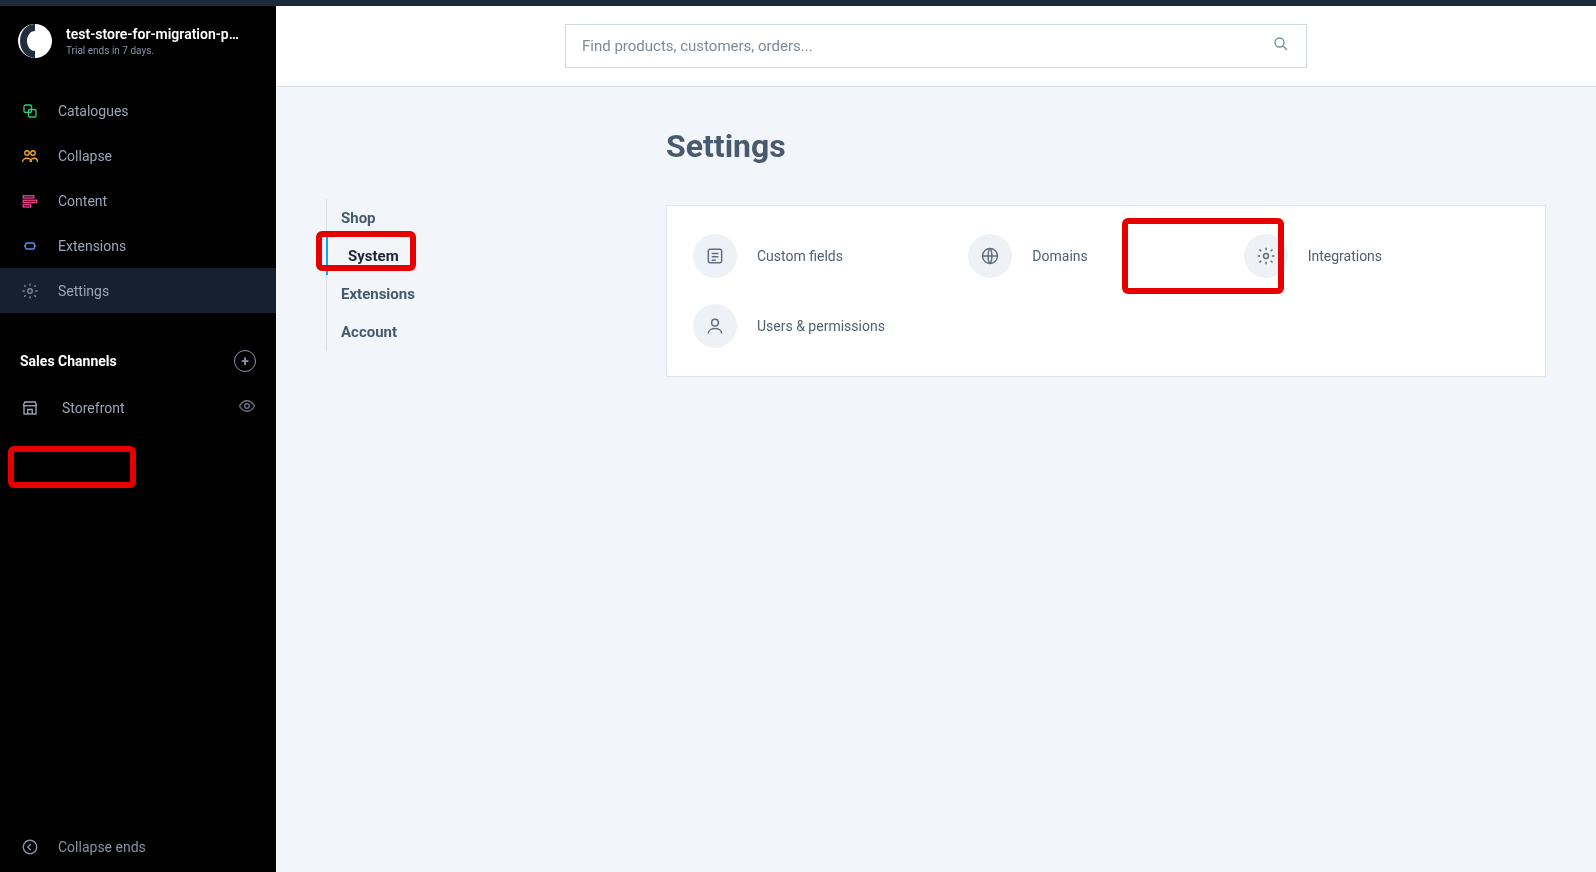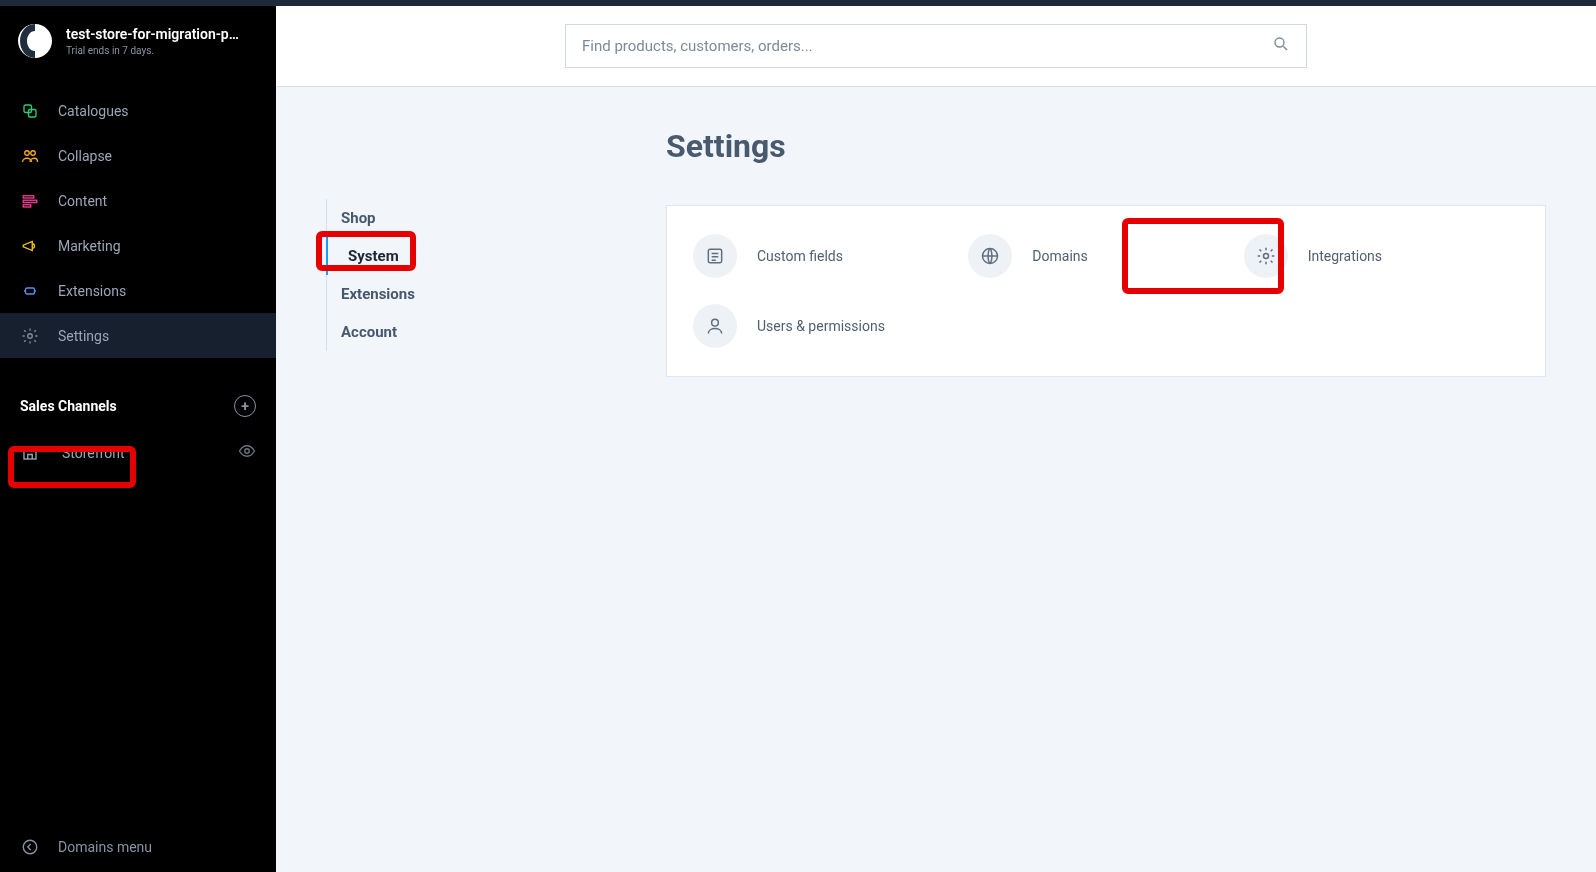--- a/index.html
+++ b/index.html
@@ -293,29 +293,20 @@
       </li>
       <li class="nav-item">
         <span class="icon-wrap c-pink">
           <svg width="18" height="18" viewBox="0 0 24 24">
               <rect x="3" y="5" width="14" height="3"></rect>
               <rect x="3" y="11" width="18" height="3"></rect>
               <rect x="3" y="17" width="10" height="3"></rect>
             </svg>
         </span>
         <span>Content</span>
-      </li>
-      <li class="nav-item">
-        <span class="icon-wrap c-yellow">
-          <svg width="18" height="18" viewBox="0 0 24 24">
-              <path d="M3 11v2l12 5V6z"></path>
-              <path d="M15 9a3 3 0 010 6"></path>
-            </svg>
-        </span>
-        <span>Marketing</span>
       </li>
       <li class="nav-item">
         <span class="icon-wrap c-blue">
           <svg width="18" height="18" viewBox="0 0 24 24">
               <rect x="6" y="8" width="12" height="8" rx="2"></rect>
               <path d="M4 12h2M18 12h2"></path>
             </svg>
         </span>
         <span>Extensions</span>
       </li>
@@ -353,21 +344,21 @@
       </span>
     </div>
 
     <div class="sidebar-footer">
       <span class="icon-wrap">
         <svg width="18" height="18" viewBox="0 0 24 24">
             <circle cx="12" cy="12" r="9"></circle>
             <path d="M13 8l-4 4 4 4"></path>
           </svg>
       </span>
-      <span>Domains menu</span>
+      <span>Collapse ends</span>
     </div>
   </aside>
 
   <main class="main">
     <div class="search-bar-row">
       <div class="search-input-wrap">
         <input class="search-input" placeholder="Find products, customers, orders..." style="">
         <span>
           <svg width="18" height="18" viewBox="0 0 24 24" stroke="#1a2433" stroke-width="2.2">
               <circle cx="10" cy="10" r="6"></circle>

